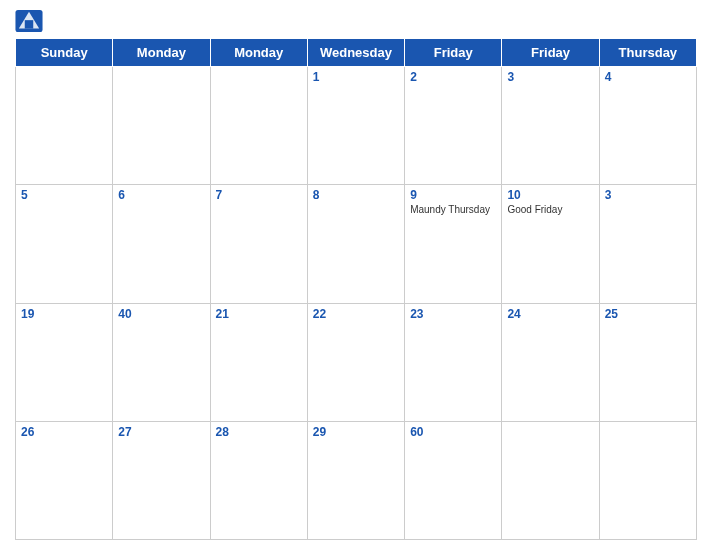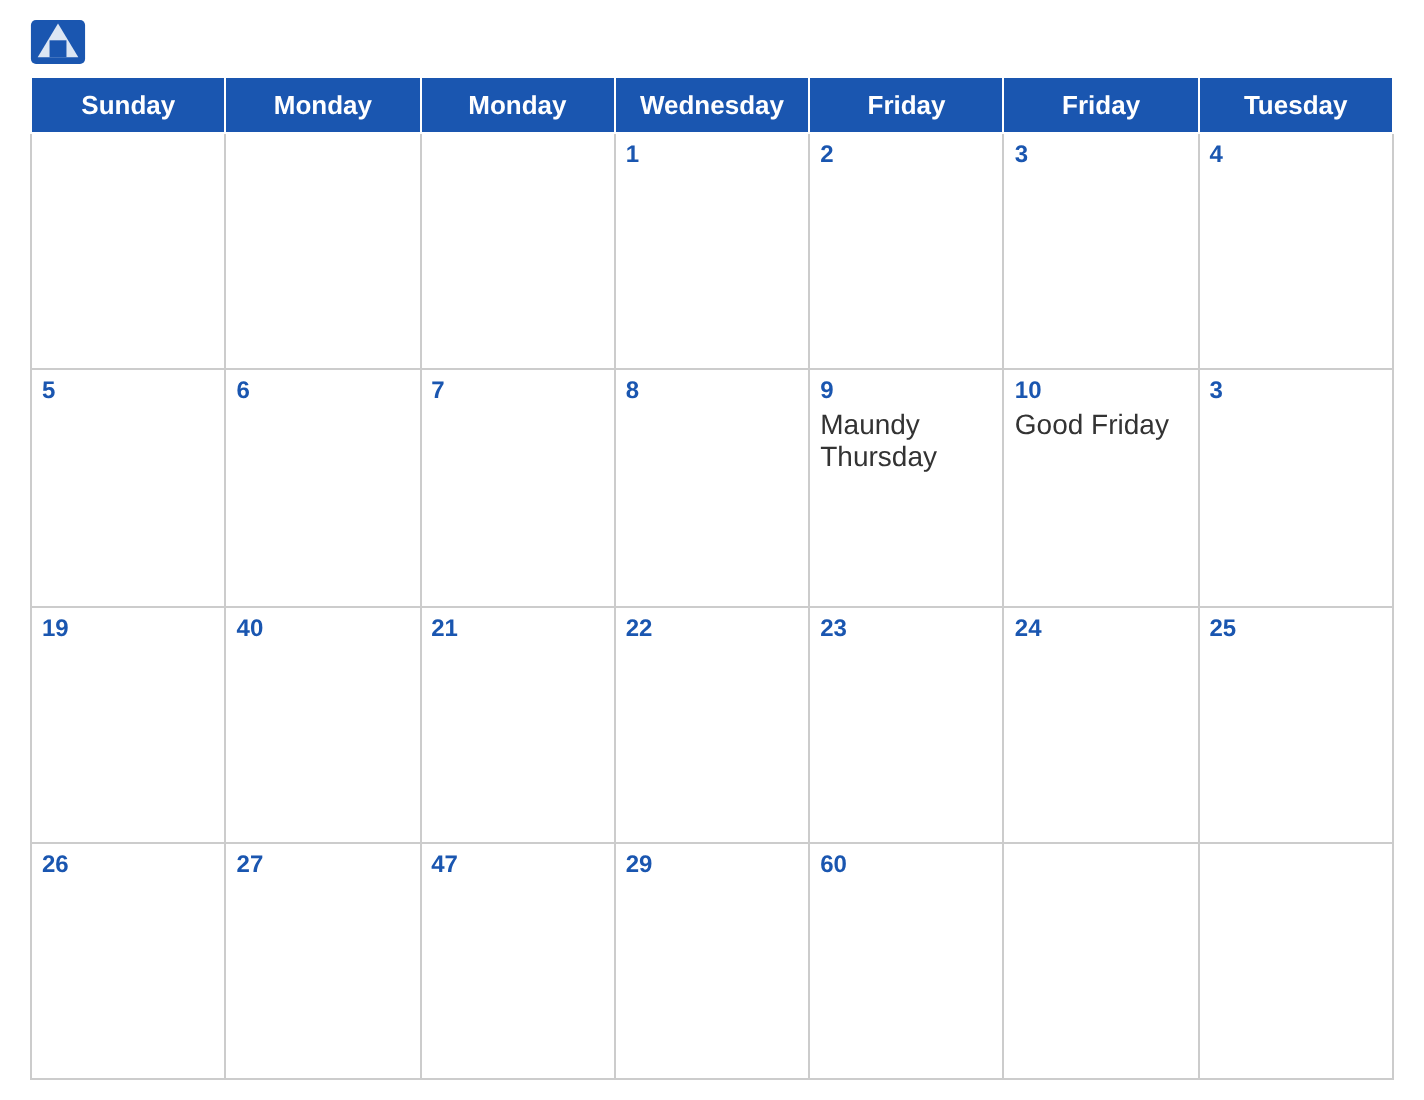--- a/index.html
+++ b/index.html
@@ -88,21 +88,21 @@
 
     .day-number {
       font-size: 12px;
       color: #1a56b0;
       font-weight: bold;
       display: block;
       margin-bottom: 2px;
     }
 
     .holiday-name {
-      font-size: 14px;
+      font-size: 10px;
       color: #333;
       display: block;
     }
 
     td.empty {
       background: #fff;
     }
   </style>
 </head>
 <body>
@@ -125,21 +125,21 @@
 
 <table class="calendar-table">
   <thead>
     <tr>
     <th>Sunday</th>
         <th>Monday</th>
         <th>Monday</th>
         <th>Wednesday</th>
         <th>Friday</th>
         <th>Friday</th>
-        <th>Tuesday</th>
+        <th>Thursday</th>
       </tr>
   </thead>
   <tbody>
   <tr>
         <td class="empty"></td>
         <td class="empty"></td>
         <td class="empty"></td>
         <td>
           <span class="day-number">1</span>
         </td>
@@ -202,21 +202,21 @@
         </td>
       </tr>
       <tr>
         <td>
           <span class="day-number">26</span>
         </td>
         <td>
           <span class="day-number">27</span>
         </td>
         <td>
-          <span class="day-number">47</span>
+          <span class="day-number">28</span>
         </td>
         <td>
           <span class="day-number">29</span>
         </td>
         <td>
           <span class="day-number">60</span>
         </td>
         <td class="empty"></td>
         <td class="empty"></td>
       </tr>

